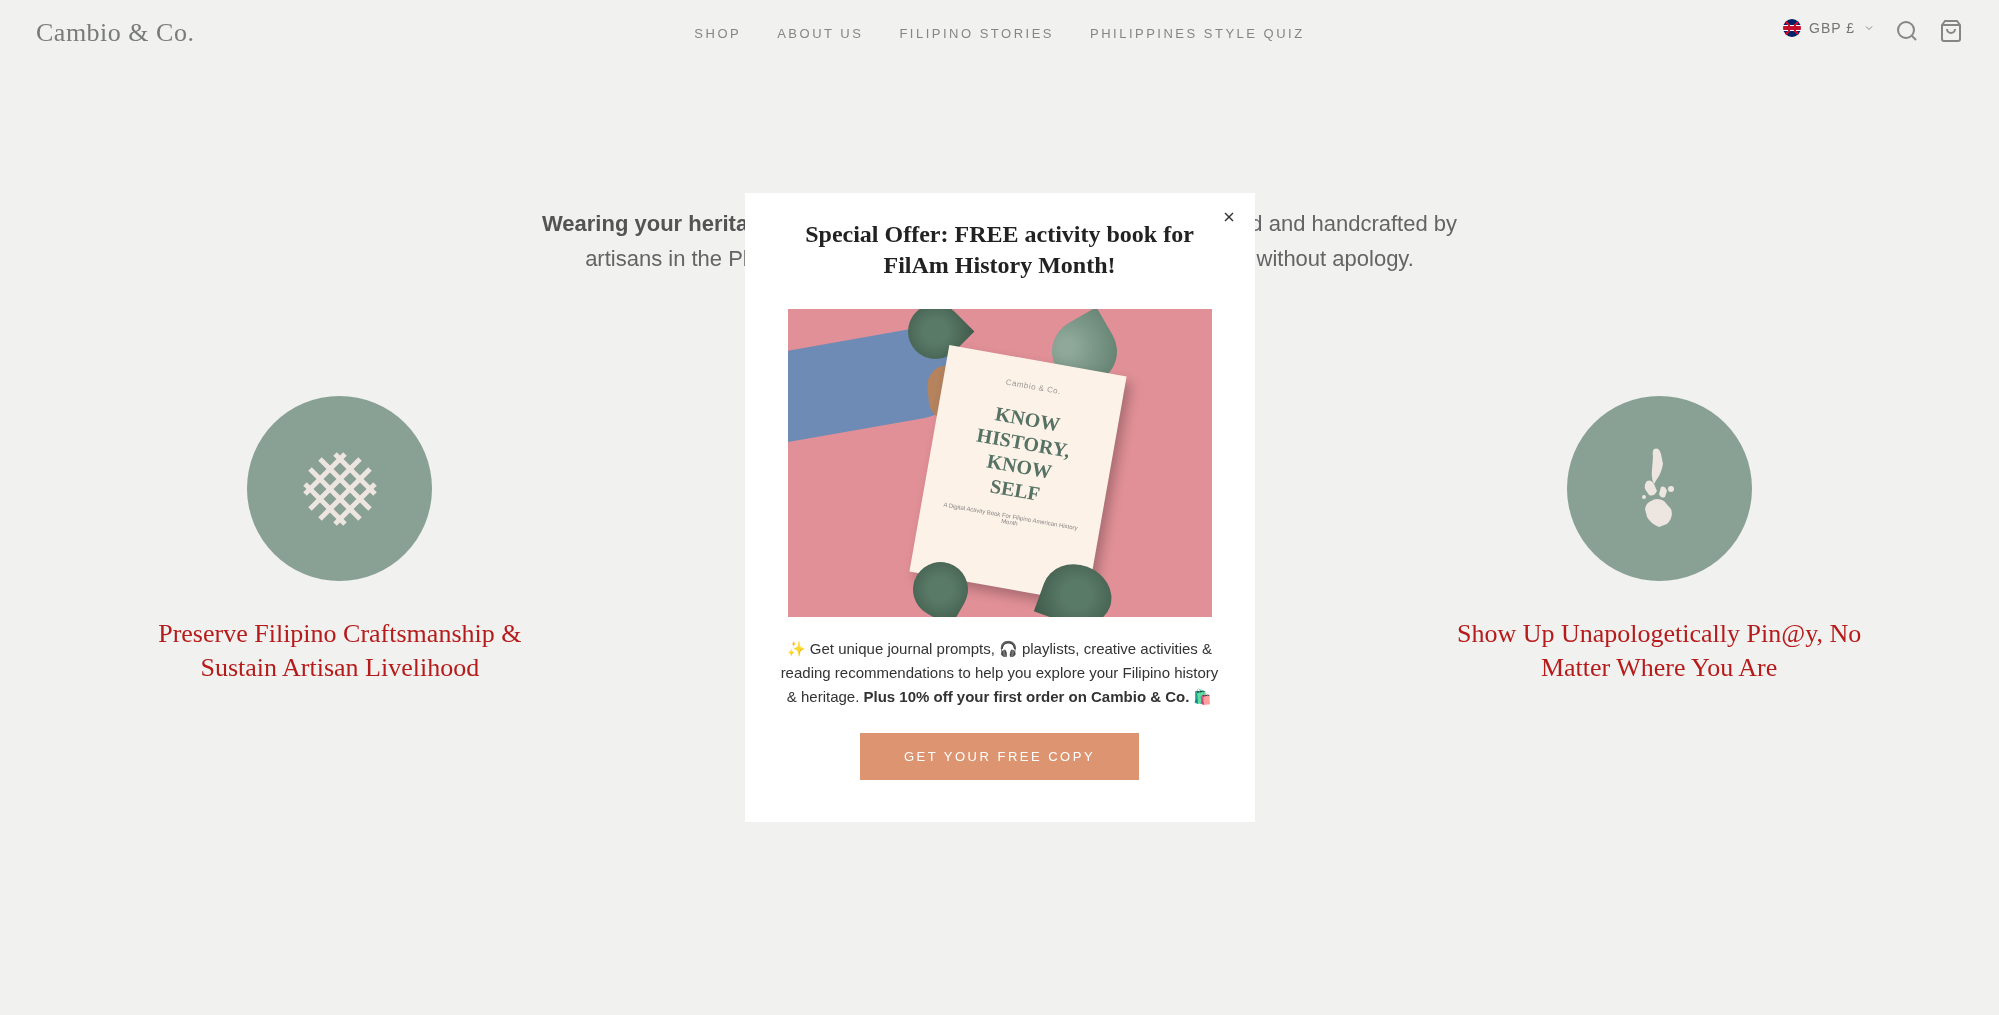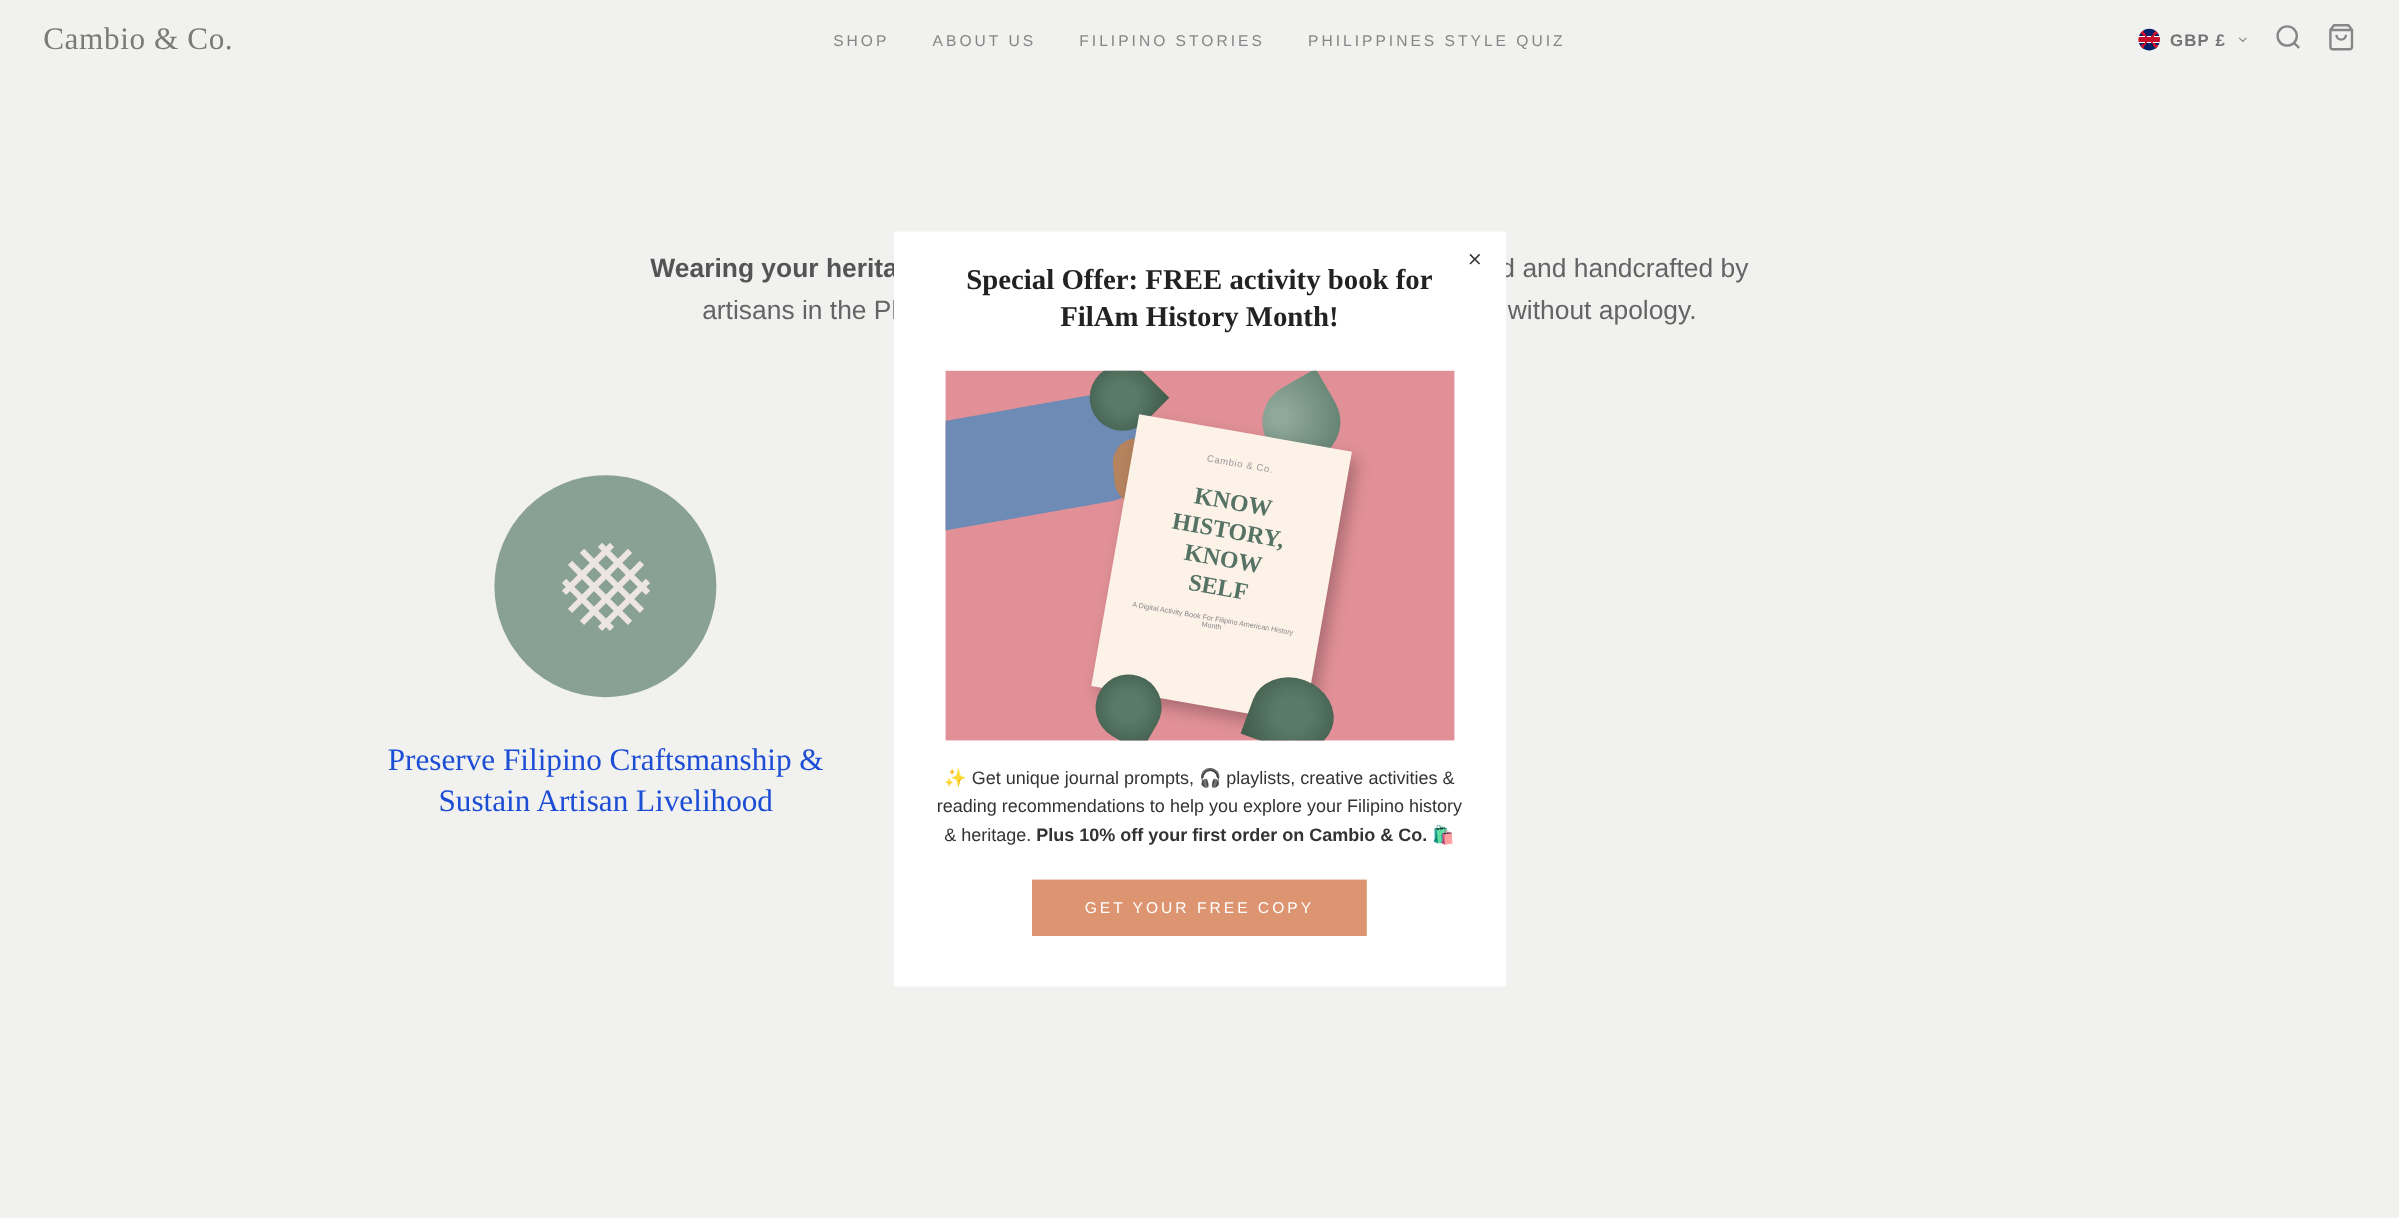--- a/index.html
+++ b/index.html
@@ -2,36 +2,36 @@
 <html><head>
   <meta charset="utf-8">
   <style>
     * { box-sizing: border-box; margin: 0; padding: 0; }
     body { font-family: -apple-system, BlinkMacSystemFont, 'Segoe UI', Helvetica, Arial, sans-serif; background: #f4f4f2; color: #333; }
     
     .header { display: flex; align-items: center; justify-content: space-between; padding: 18px 36px; background: #f4f4f2; }
     .logo { font-family: 'Times New Roman', serif; font-size: 26px; color: #7a7d7a; letter-spacing: 0.5px; font-weight: 400; }
     .nav { display: flex; gap: 36px; position: absolute; left: 50%; transform: translateX(-50%); }
     .nav-item { font-size: 13px; letter-spacing: 2.5px; color: #888; text-transform: uppercase; cursor: pointer; font-weight: 400; }
-    .header-right { display: flex; align-items: center; gap: 20px; font-weight: bold; }
+    .header-right { display: flex; align-items: flex-start; gap: 20px; }
     .currency { display: flex; align-items: center; gap: 8px; font-size: 14px; color: #777; cursor: pointer; letter-spacing: 1px; }
     .flag { width: 18px; height: 18px; border-radius: 50%; background: linear-gradient(to bottom, #012169 33%, #fff 33%, #fff 40%, #c8102e 40%, #c8102e 60%, #fff 60%, #fff 67%, #012169 67%); position: relative; overflow: hidden; }
     .flag::before { content:''; position:absolute; inset:0; background: conic-gradient(from 45deg, #c8102e 0deg 10deg, transparent 10deg 80deg, #c8102e 80deg 100deg, transparent 100deg 170deg, #c8102e 170deg 190deg, transparent 190deg 260deg, #c8102e 260deg 280deg, transparent 280deg 350deg, #c8102e 350deg 360deg); }
     .icon-btn { cursor: pointer; color: #666; }
     .icon-btn svg { width: 24px; height: 24px; stroke: #888; fill: none; stroke-width: 2; }
     
     .hero { text-align: center; padding: 140px 40px 60px; }
     .hero-text { font-size: 22px; color: #666; line-height: 1.6; max-width: 940px; margin: 0 auto; }
     .hero-text .bold { font-weight: 700; color: #555; }
     
     .features { display: flex; justify-content: space-around; padding: 60px 40px 80px; gap: 60px; }
     .feature { text-align: center; flex: 1; max-width: 440px; }
     .feature-icon { width: 185px; height: 185px; border-radius: 50%; background: #8ba396; margin: 0 auto 36px; display: flex; align-items: center; justify-content: center; }
     .feature-icon svg { width: 100px; height: 100px; }
-    .feature-title { font-family: 'Times New Roman', serif; font-size: 26px; color: #1d4ed8; line-height: 1.3; font-weight: 400; }
+    .feature-title { font-family: 'Times New Roman', serif; font-size: 26px; color: #b91c1c; line-height: 1.3; font-weight: 400; }
     
     .overlay { position: fixed; inset: 0; background: rgba(0,0,0,0.01); display: flex; align-items: center; justify-content: center; z-index: 100; }
     .modal { background: #fff; width: 510px; padding: 26px 20px 42px; position: relative; }
     .modal-close { position: absolute; top: 14px; right: 18px; font-size: 20px; cursor: pointer; color: #333; font-weight: 300; }
     .modal-title { font-family: 'Times New Roman', serif; font-size: 24px; text-align: center; line-height: 1.3; margin: 0 30px 28px; color: #222; }
     .modal-image { width: calc(100% - 46px); margin: 0 23px 20px; aspect-ratio: 419/304; background: #e19097; position: relative; overflow: hidden; }
     .book-arm { position: absolute; left: -30px; top: 30px; width: 200px; height: 90px; background: #6d8bb5; border-radius: 0 40px 40px 0; transform: rotate(-10deg); }
     .book-hand { position: absolute; left: 140px; top: 55px; width: 70px; height: 55px; background: #b5835e; border-radius: 20px; transform: rotate(-5deg); }
     .book { position: absolute; left: 140px; top: 50px; width: 180px; height: 230px; background: #fdf2e8; transform: rotate(10deg); box-shadow: 6px 6px 12px rgba(0,0,0,0.25); padding: 22px 14px; }
     .book-logo { font-size: 8px; color: #999; text-align: center; margin-bottom: 16px; letter-spacing: 0.5px; }
@@ -102,20 +102,35 @@
             <line x1="85" y1="45" x2="45" y2="85"></line>
         </g>
       </svg>
     </div>
     <h3 class="feature-title">Preserve Filipino Craftsmanship &amp; Sustain Artisan Livelihood</h3>
   </div>
   <div class="feature" style="visibility:hidden">
     <div class="feature-icon"></div>
     <h3 class="feature-title"></h3>
   </div>
+  <div class="feature">
+    <div class="feature-icon">
+      <svg viewBox="0 0 100 100">
+        <g fill="#f0e8e2">
+          <path d="M45 10 Q50 8 52 15 L54 25 Q52 35 48 40 L45 45 Q42 40 43 30 L44 18 Q43 12 45 10 Z"></path>
+          <path d="M38 42 Q42 40 45 45 L48 52 Q45 58 40 56 L36 50 Q35 45 38 42 Z"></path>
+          <path d="M52 48 Q56 46 58 52 L56 58 Q52 60 50 55 Z"></path>
+          <path d="M42 62 Q48 58 55 62 L62 70 Q65 78 58 85 L50 88 Q42 85 38 78 L36 70 Q37 64 42 62 Z"></path>
+          <circle cx="62" cy="50" r="3"></circle>
+            <circle cx="35" cy="58" r="2"></circle>
+        </g>
+      </svg>
+    </div>
+    <h3 class="feature-title">Show Up Unapologetically Pin@y, No Matter Where You Are</h3>
+  </div>
 </section>
 
 <div class="overlay">
   <div class="modal">
     <span class="modal-close">
       <svg width="16" height="16" viewBox="0 0 24 24" stroke="#333" stroke-width="2" fill="none">
           <line x1="18" y1="6" x2="6" y2="18"></line>
           <line x1="6" y1="6" x2="18" y2="18"></line>
         </svg>
     </span>

